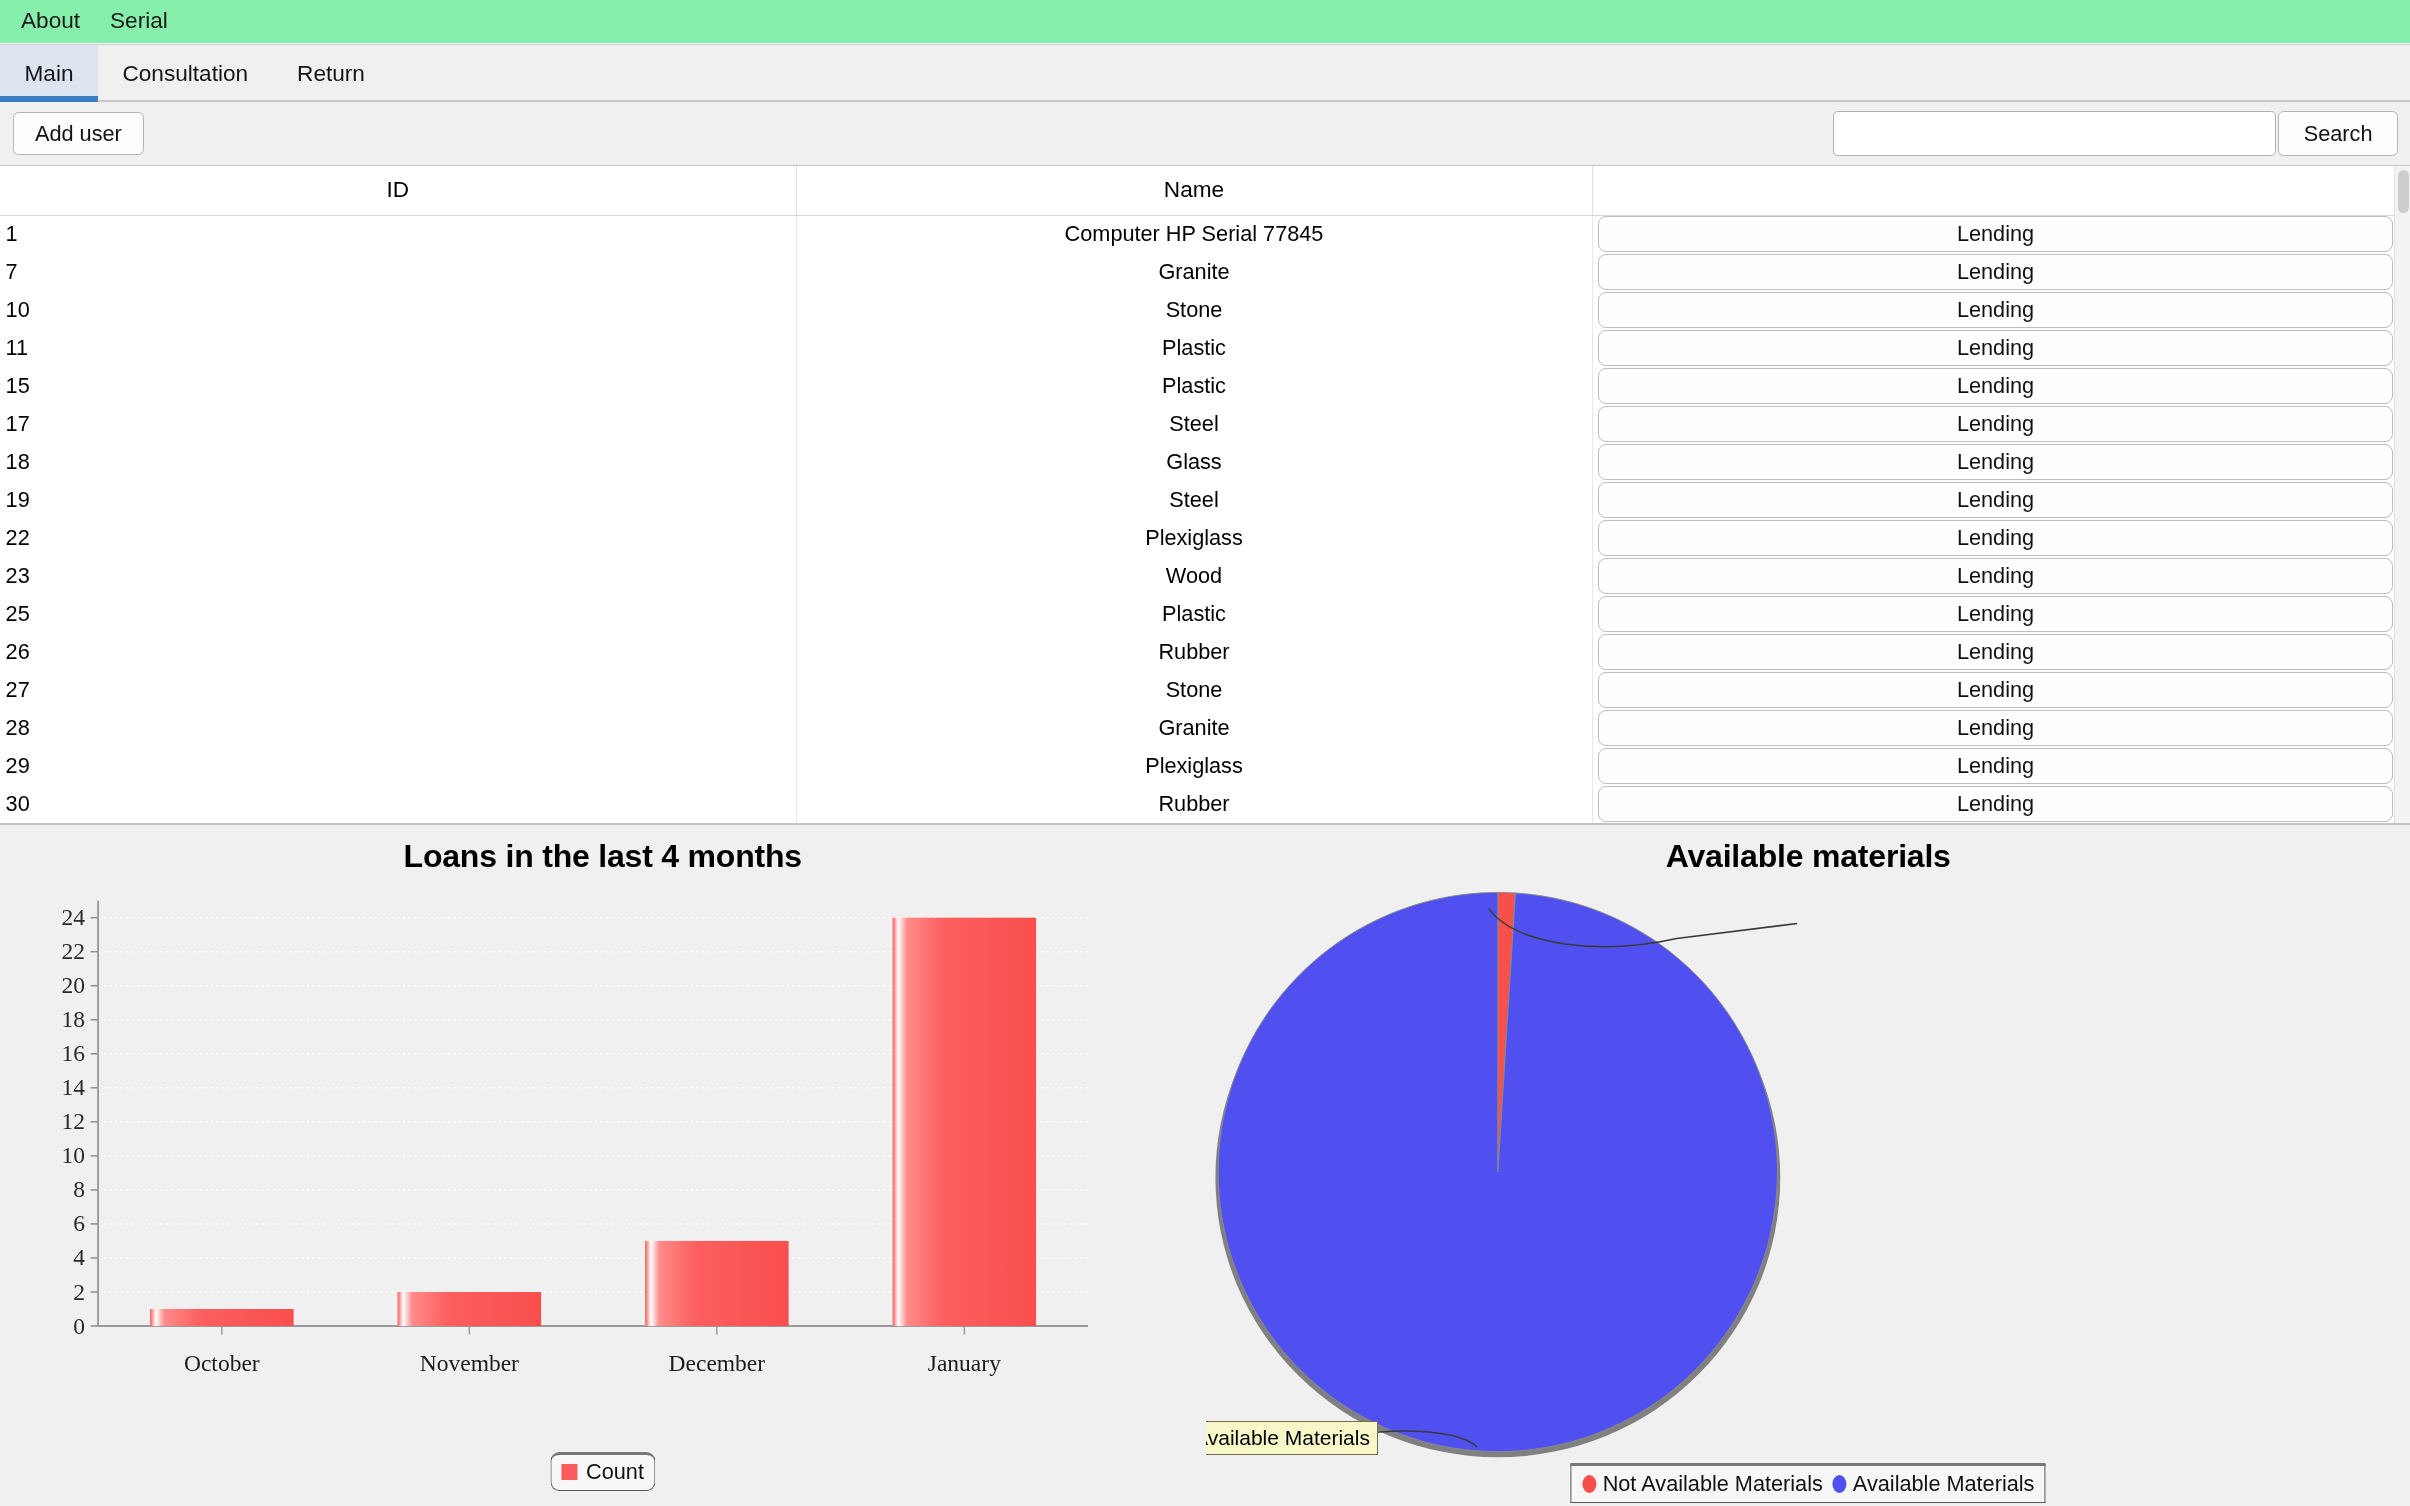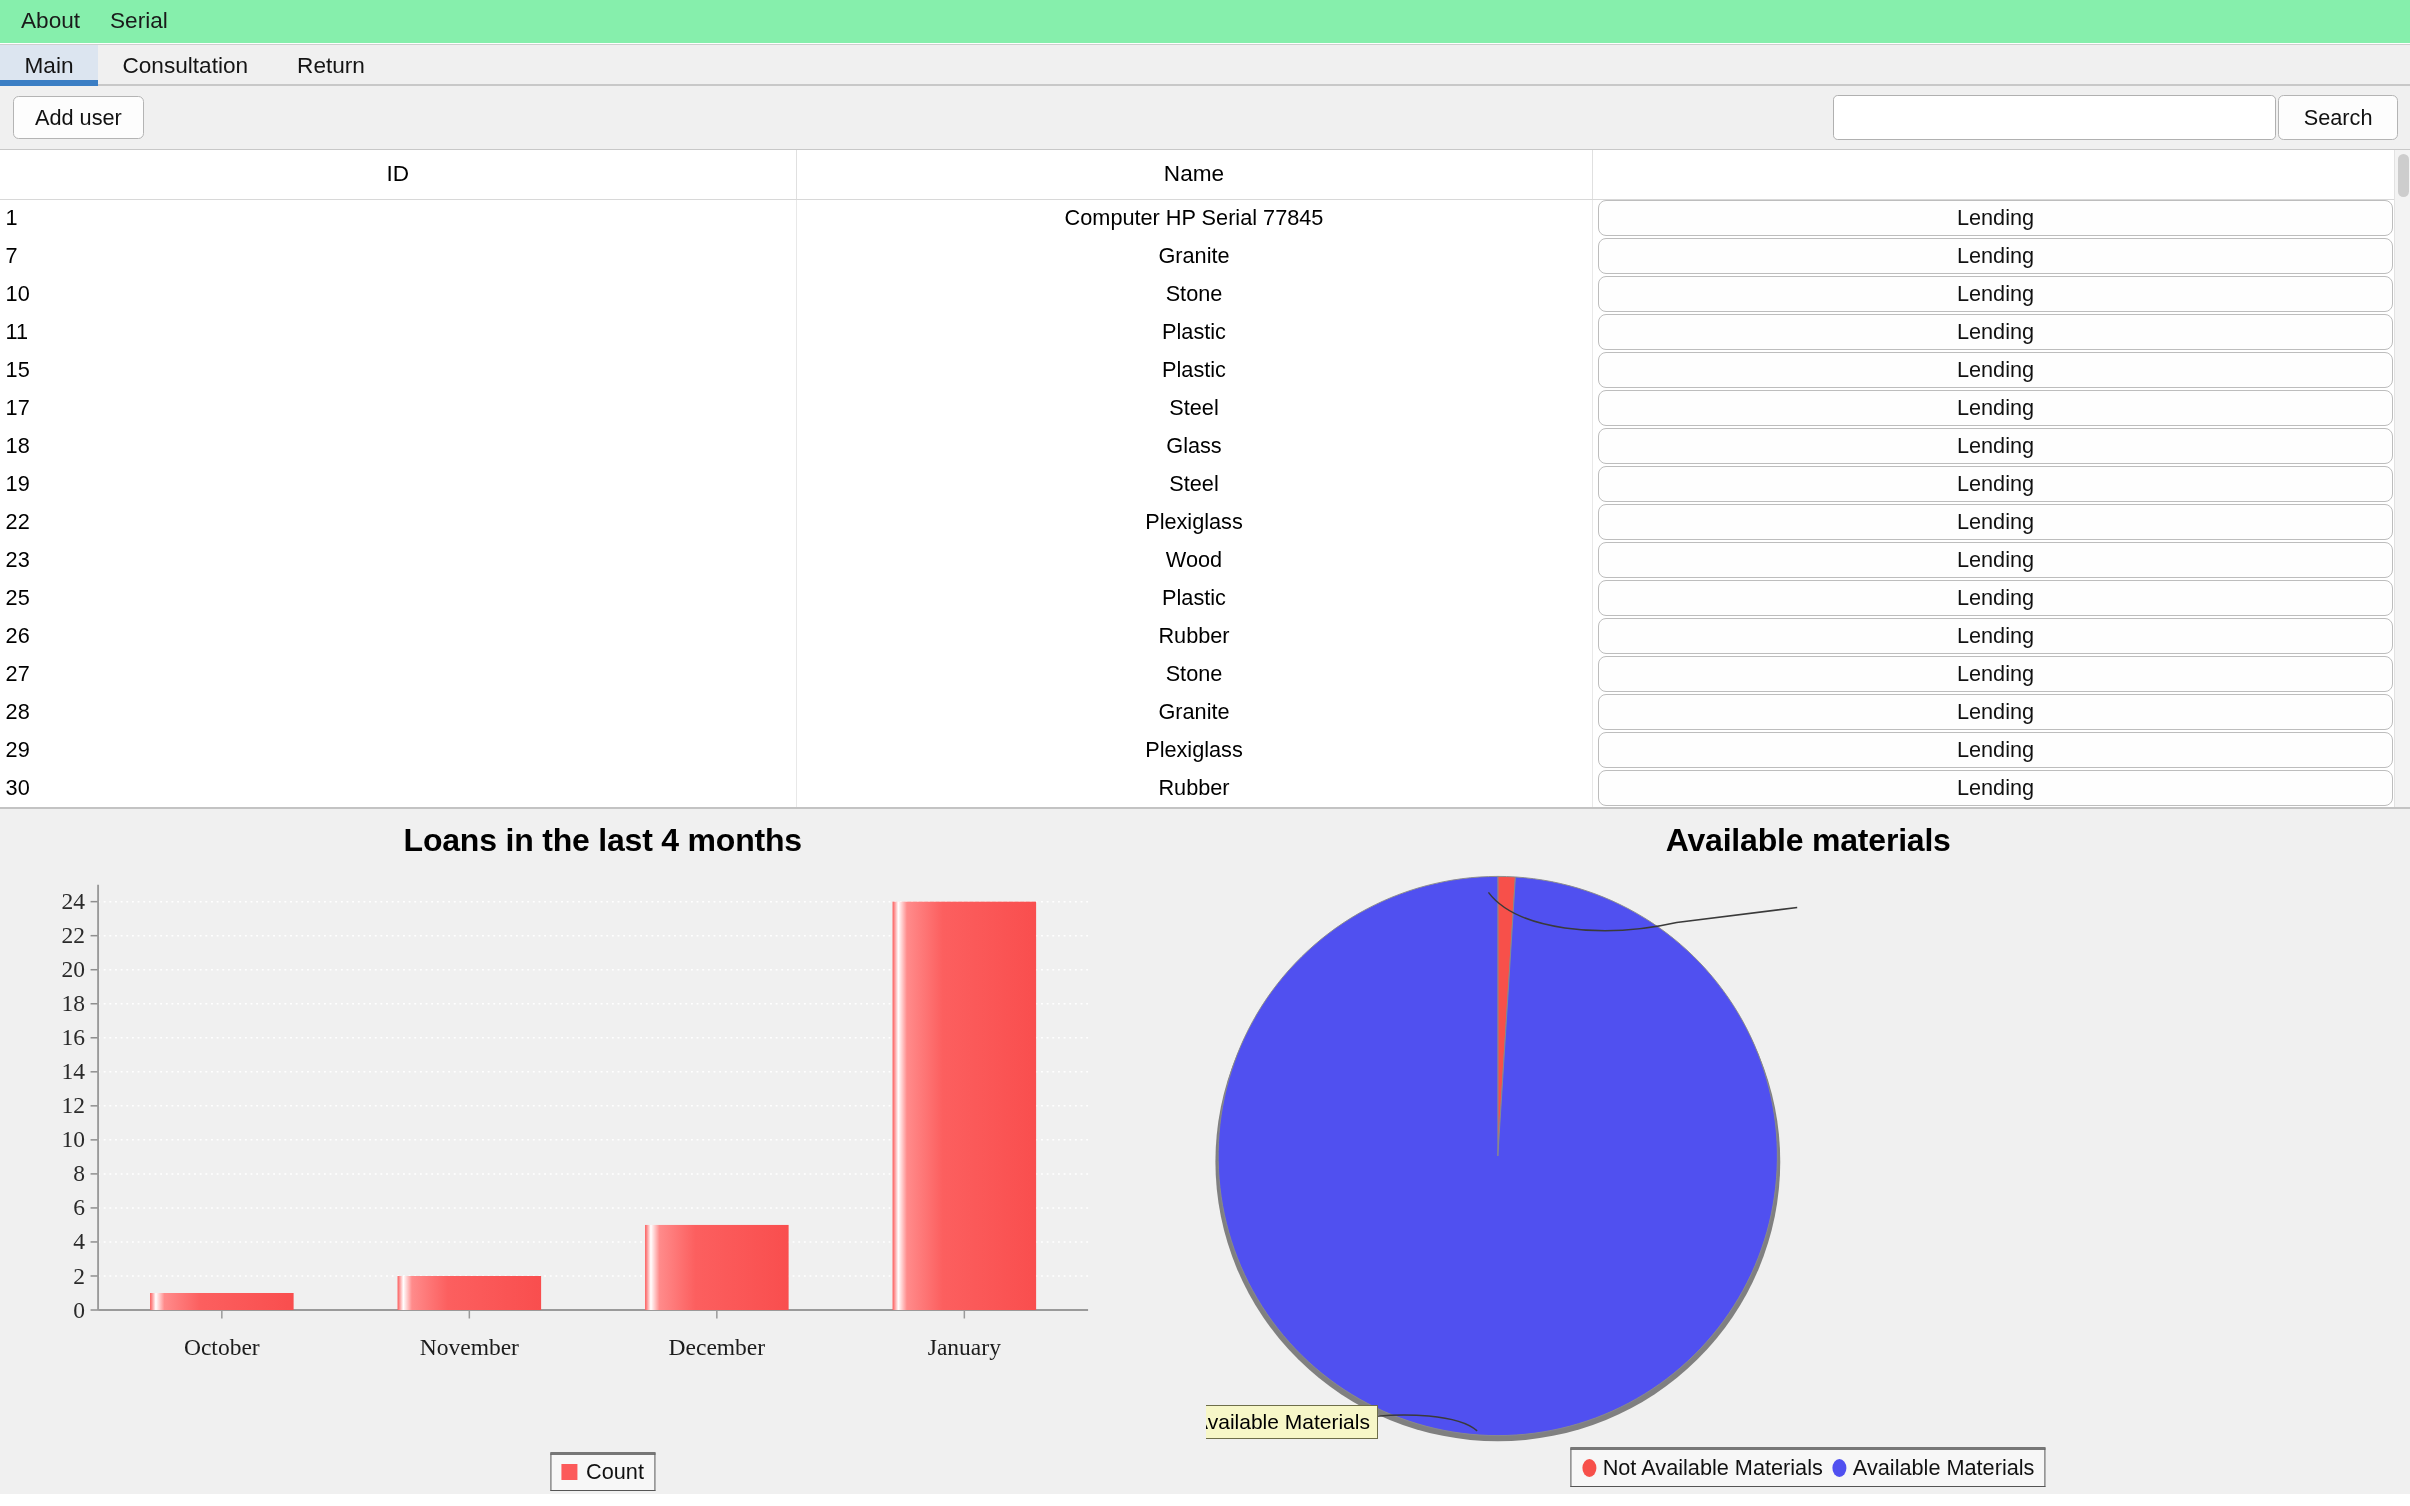--- a/index.html
+++ b/index.html
@@ -24,21 +24,21 @@
   .menu-item {
     font-size: 22.6px;
     color: #1a1a1a;
     padding: 3.8px 15px;
     cursor: default;
     line-height: 1;
   }
 
   
   #tabbar {
-    height: 42px;
+    height: 58px;
     background: #f0f0f0;
     display: flex;
     align-items: stretch;
     border-top: 0.9px solid #cfcfcf;
     position: relative;
   }
   #tabbar::after {
     content:"";
     position:absolute; left:0; right:0; bottom:0;
     height:1.9px; background:#c8c8c8;
@@ -214,21 +214,22 @@
     background: #fc5a5a;
     display: inline-block;
   }
   .legend-swatch-dot {
     width: 14px; height: 18px;
     border-radius: 50%;
     display: inline-block;
   }
   #bar-legend {
     left: 50%; transform: translateX(-50%);
-    bottom: 3px;
+    bottom: 19px;
+    border-radius: 9px;
   }
   #pie-legend {
     left: 50%; transform: translateX(-50%);
     bottom: 7.5px;
     gap: 9.4px;
   }
   .legend-entry { display: flex; align-items: center; gap: 6.6px; }
 
   
   #pie-wrap {

